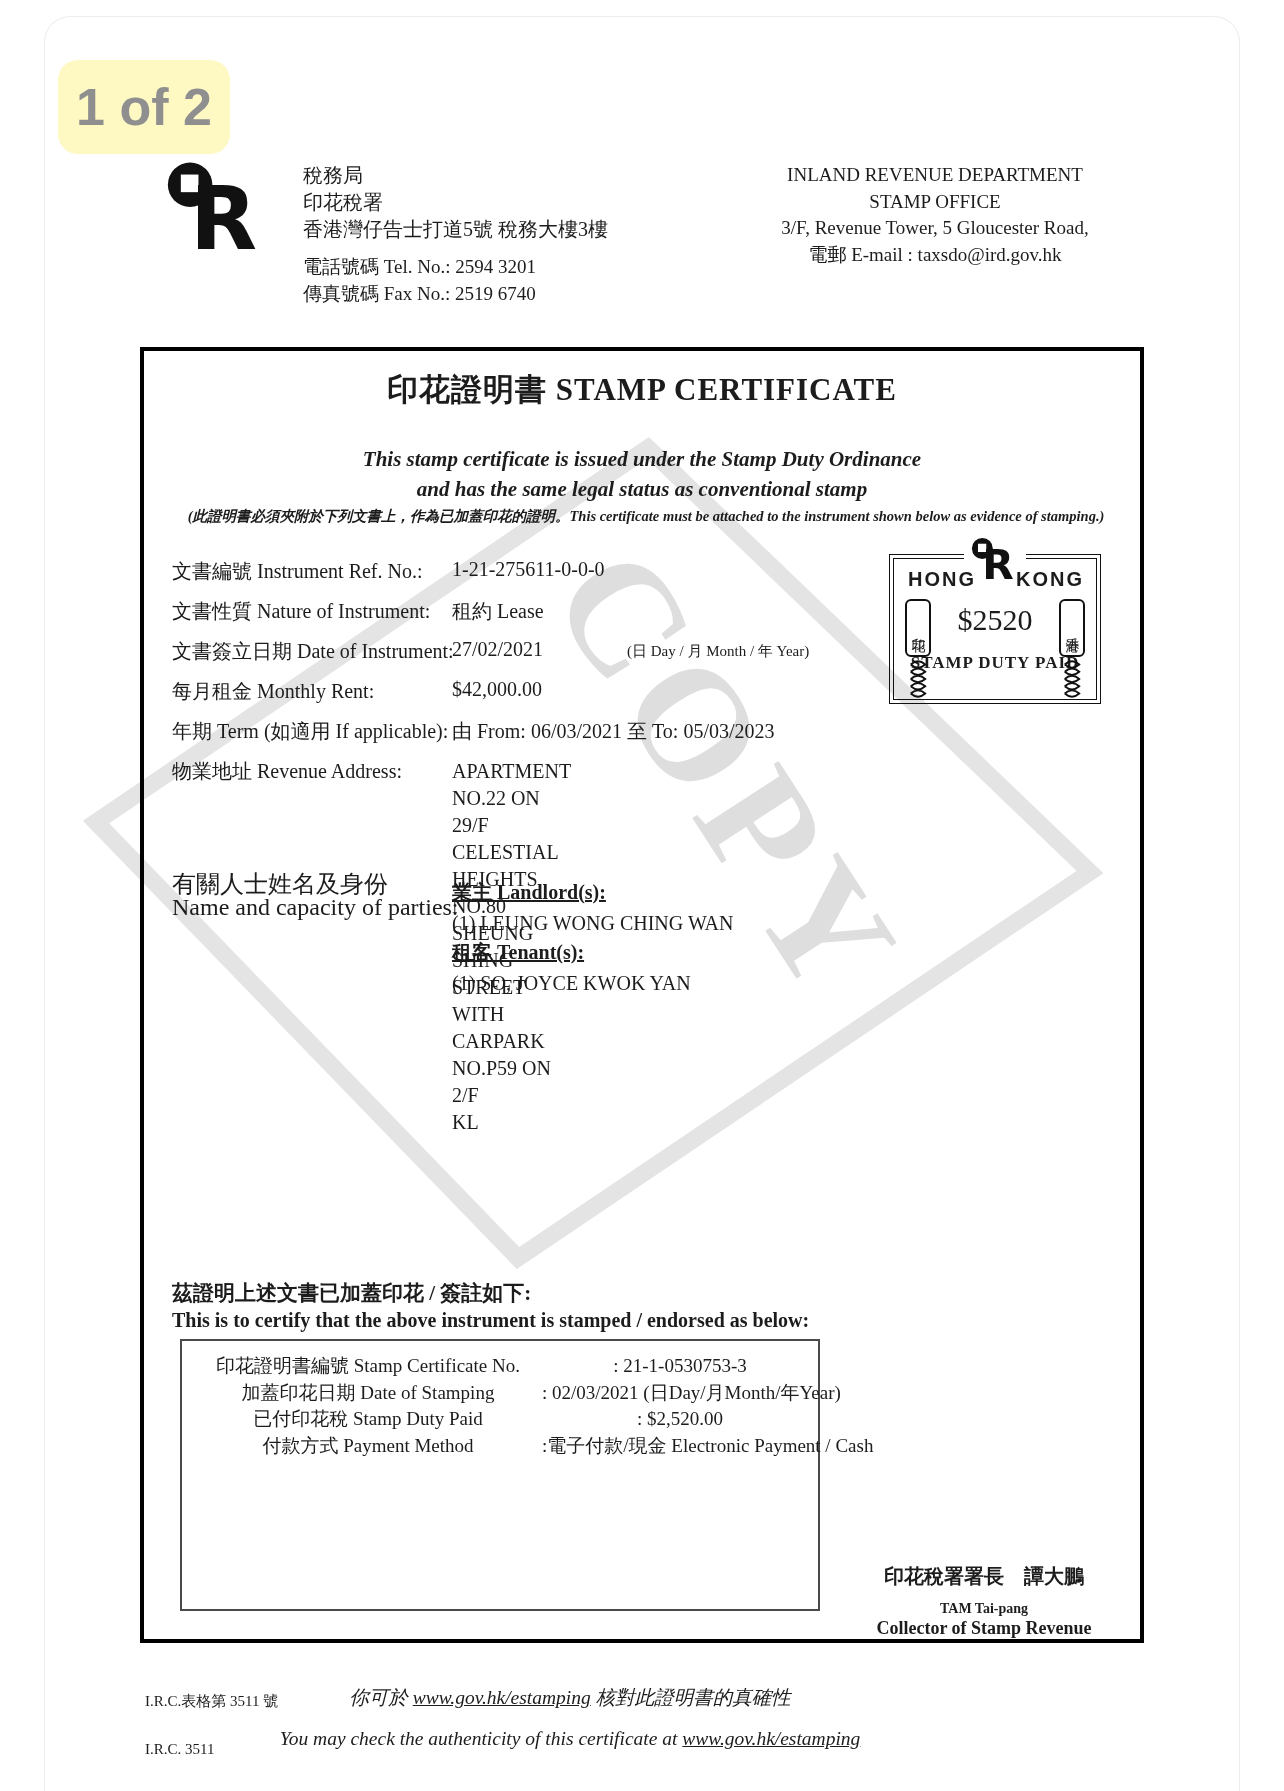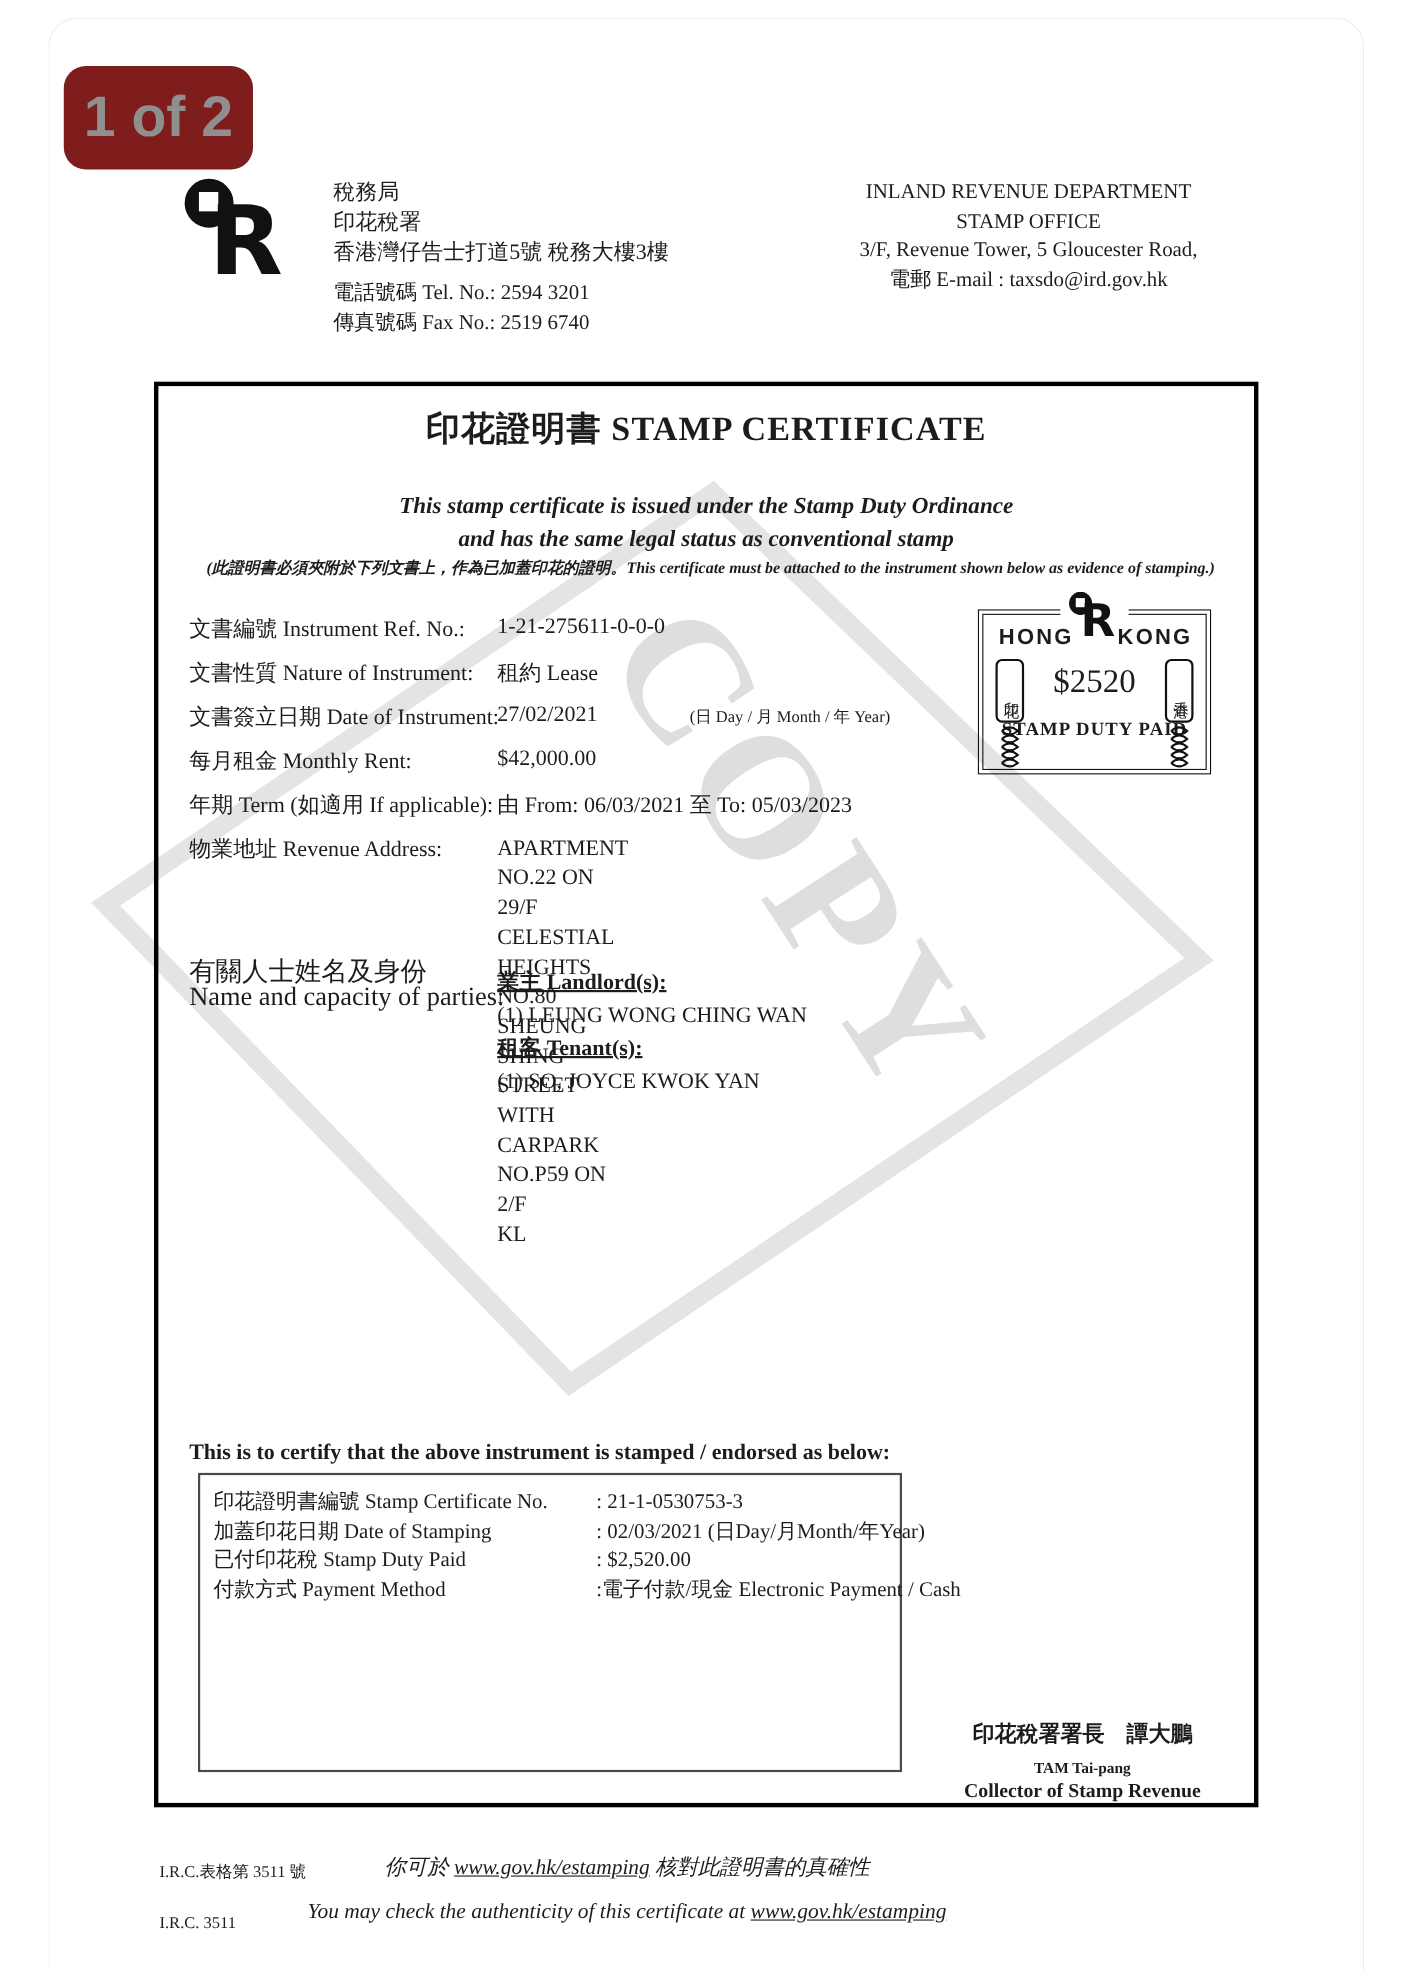--- a/index.html
+++ b/index.html
@@ -3,21 +3,21 @@
 <meta charset="utf-8">
 <style>
   * { margin:0; padding:0; box-sizing:border-box; }
   html,body { width:1284px; height:1791px; background:#ffffff; }
   body { font-family:"Liberation Serif","DejaVu Serif",serif; color:#1c1c1c; position:relative; overflow:hidden; }
 
   .sheet-edge { position:absolute; left:44px; top:16px; width:1196px; height:1775px;
     border:1px solid #ededed; border-bottom:none; border-radius:26px 26px 0 0; pointer-events:none; }
 
   .page-badge { position:absolute; left:58px; top:60px; width:172px; height:94px;
-    background:#7f1d1d; border-radius:20px; display:flex; align-items:center; justify-content:center;
+    background:#fef9c3; border-radius:20px; display:flex; align-items:center; justify-content:center;
     font-family:"Liberation Sans","DejaVu Sans",sans-serif; font-weight:bold; font-size:52px; color:#8f8f8f; }
 
   
   .watermark { position:absolute; left:0; top:0; width:1284px; height:1791px; z-index:0; }
 
   
   .ird-logo { position:absolute; left:166px; top:160px; width:102px; height:94px; }
   .dept-block { position:absolute; left:303px; top:162px; font-size:20px; line-height:27px; }
   .telfax-block { position:absolute; left:303px; top:253px; font-size:19px; line-height:27px; }
   .hq-block { position:absolute; left:710px; top:162px; width:450px; text-align:center; font-size:19px; line-height:26.5px; }
@@ -67,21 +67,21 @@
   .seal span { writing-mode:vertical-rl; text-orientation:upright; font-size:14px; line-height:1; letter-spacing:2px; }
   .seal-left { left:11px; top:40px; } .seal-right { right:11px; top:40px; }
   .coil { position:absolute; width:22px; height:40px; }
   .coil-left { left:13px; top:100px; } .coil-right { right:13px; top:100px; }
 
   
   .certify-cn { position:absolute; left:28px; top:928px; font-size:21px; font-weight:bold; }
   .certify-en { position:absolute; left:28px; top:958px; font-size:20px; font-weight:bold; }
   .details-box { position:absolute; left:36px; top:988px; width:640px; height:272px;
     border:2px solid #4a4a4a; padding:12px 0 0 12px; }
-  .drow { display:flex; font-size:19px; line-height:26.5px; white-space:nowrap; }
+  .drow { display:flex; font-size:19px; line-height:26.5px; white-space:nowrap;text-align:center; }
   .drow .dlbl { flex:0 0 348px; }
   .drow .dval { flex:1; }
 
   .signature { position:absolute; left:660px; top:1212px; width:360px; text-align:center; }
   .sig-cn { font-size:20px; font-weight:bold; }
   .sig-name { font-size:14px; font-weight:bold; margin-top:11px; }
   .sig-title { font-size:18px; font-weight:bold; margin-top:1px; }
 
   
   .footer-left { position:absolute; left:145px; top:1692px; font-size:15px; z-index:1; }
@@ -198,20 +198,21 @@
       <span>香港</span>
     </div>
     <svg class="coil coil-left" viewBox="0 0 24 44">
       <path d="M4 6 q8 -7 16 0 q-8 7 -16 0 M4 14 q8 -7 16 0 q-8 7 -16 0 M4 22 q8 -7 16 0 q-8 7 -16 0 M4 30 q8 -7 16 0 q-8 7 -16 0 M4 38 q8 -7 16 0 q-8 7 -16 0" stroke="#111" fill="none" stroke-width="2"></path>
     </svg>
     <svg class="coil coil-right" viewBox="0 0 24 44">
       <path d="M4 6 q8 -7 16 0 q-8 7 -16 0 M4 14 q8 -7 16 0 q-8 7 -16 0 M4 22 q8 -7 16 0 q-8 7 -16 0 M4 30 q8 -7 16 0 q-8 7 -16 0 M4 38 q8 -7 16 0 q-8 7 -16 0" stroke="#111" fill="none" stroke-width="2"></path>
     </svg>
   </div>
 
+  <div class="certify-cn">茲證明上述文書已加蓋印花 / 簽註如下:</div>
   <div class="certify-en">This is to certify that the above instrument is stamped / endorsed as below:</div>
 
   <div class="details-box">
     <div class="drow">
       <span class="dlbl">印花證明書編號 Stamp Certificate No.</span>
       <span class="dval">: 21-1-0530753-3</span>
     </div>
     <div class="drow">
       <span class="dlbl">加蓋印花日期 Date of Stamping</span>
       <span class="dval">: 02/03/2021 (日Day/月Month/年Year)</span>

